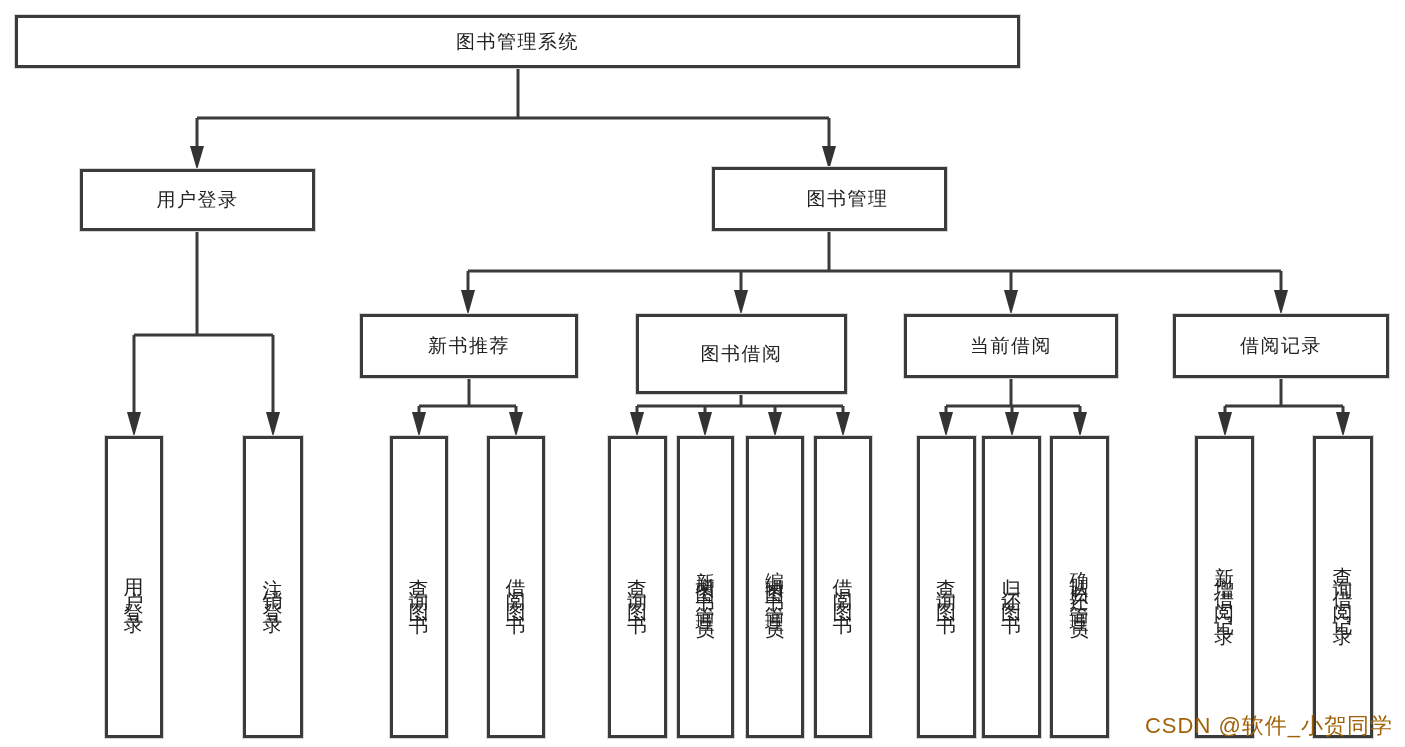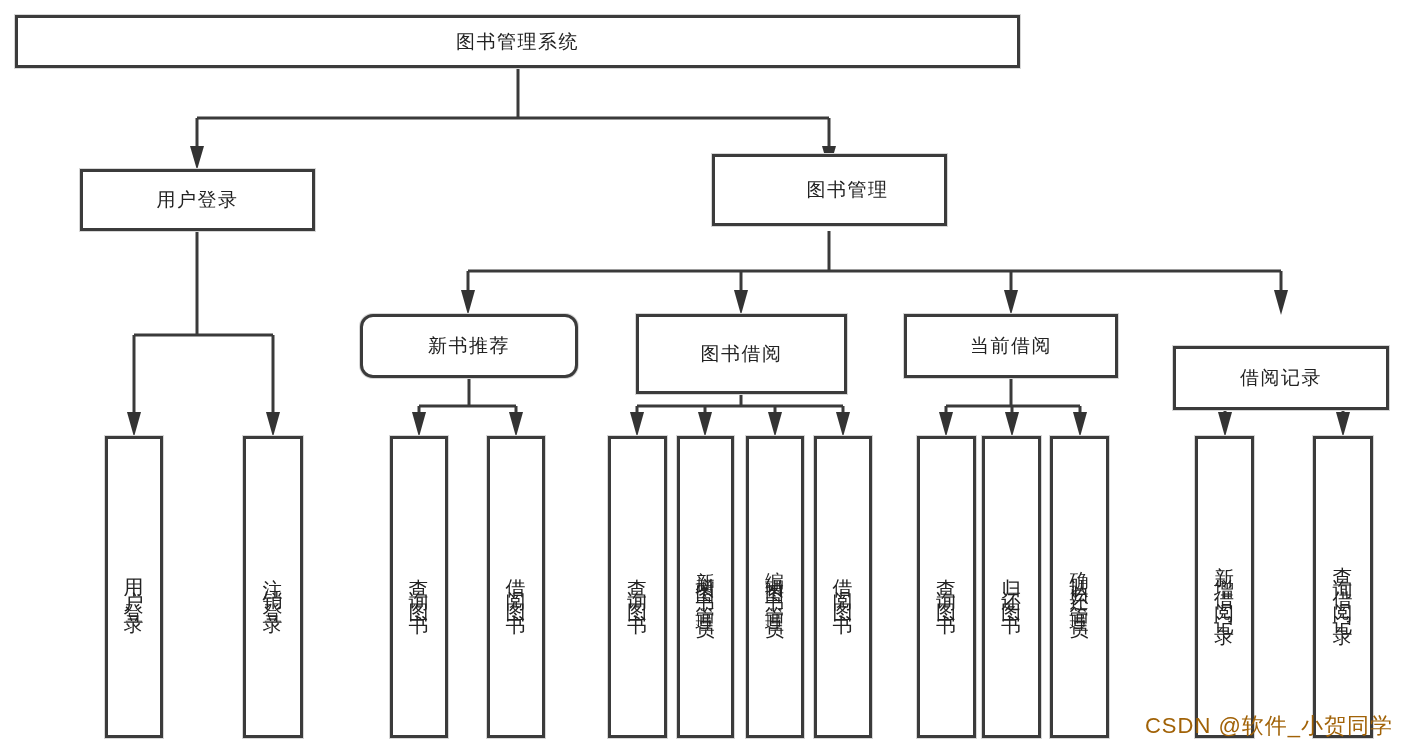--- a/index.html
+++ b/index.html
@@ -49,25 +49,25 @@
     letter-spacing: 12px;
     line-height: 1;
   }
   .node.v.long .label {
     font-size: 19px;
     letter-spacing: 7px;
   }
   
   #n-root           { left: 15px;   top: 15px;  width: 1005px; height: 53px; align-items: center; }
   #n-user-login     { left: 80px;   top: 169px; width: 235px;  height: 62px; }
-  #n-book-mgmt      { left: 712px;  top: 154px; width: 235px;  height: 72px; padding-left: 36px; }
-  #n-new-book       { left: 360px;  top: 314px; width: 218px;  height: 64px; border-radius: 13px; }
+  #n-book-mgmt      { left: 712px;  top: 167px; width: 235px;  height: 64px; padding-left: 36px; }
+  #n-new-book       { left: 360px;  top: 314px; width: 218px;  height: 64px; }
   #n-book-borrow    { left: 636px;  top: 314px; width: 211px;  height: 80px; }
   #n-current-borrow { left: 904px;  top: 314px; width: 214px;  height: 64px; }
-  #n-borrow-record  { left: 1173px; top: 314px; width: 216px;  height: 64px; margin-top: 32px; }
+  #n-borrow-record  { left: 1173px; top: 314px; width: 216px;  height: 64px; }
   #l-user-login { left: 105px;  width: 58px; }
   #l-logout     { left: 243px;  width: 60px; }
   #l-nb-query   { left: 390px;  width: 58px; }
   #l-nb-borrow  { left: 487px;  width: 58px; }
   #l-bb-query   { left: 608px;  width: 59px; }
   #l-bb-add     { left: 677px;  width: 57px; }
   #l-bb-edit    { left: 746px;  width: 58px; }
   #l-bb-borrow  { left: 814px;  width: 58px; }
   #l-cb-query   { left: 917px;  width: 59px; }
   #l-cb-return  { left: 982px;  width: 59px; }

